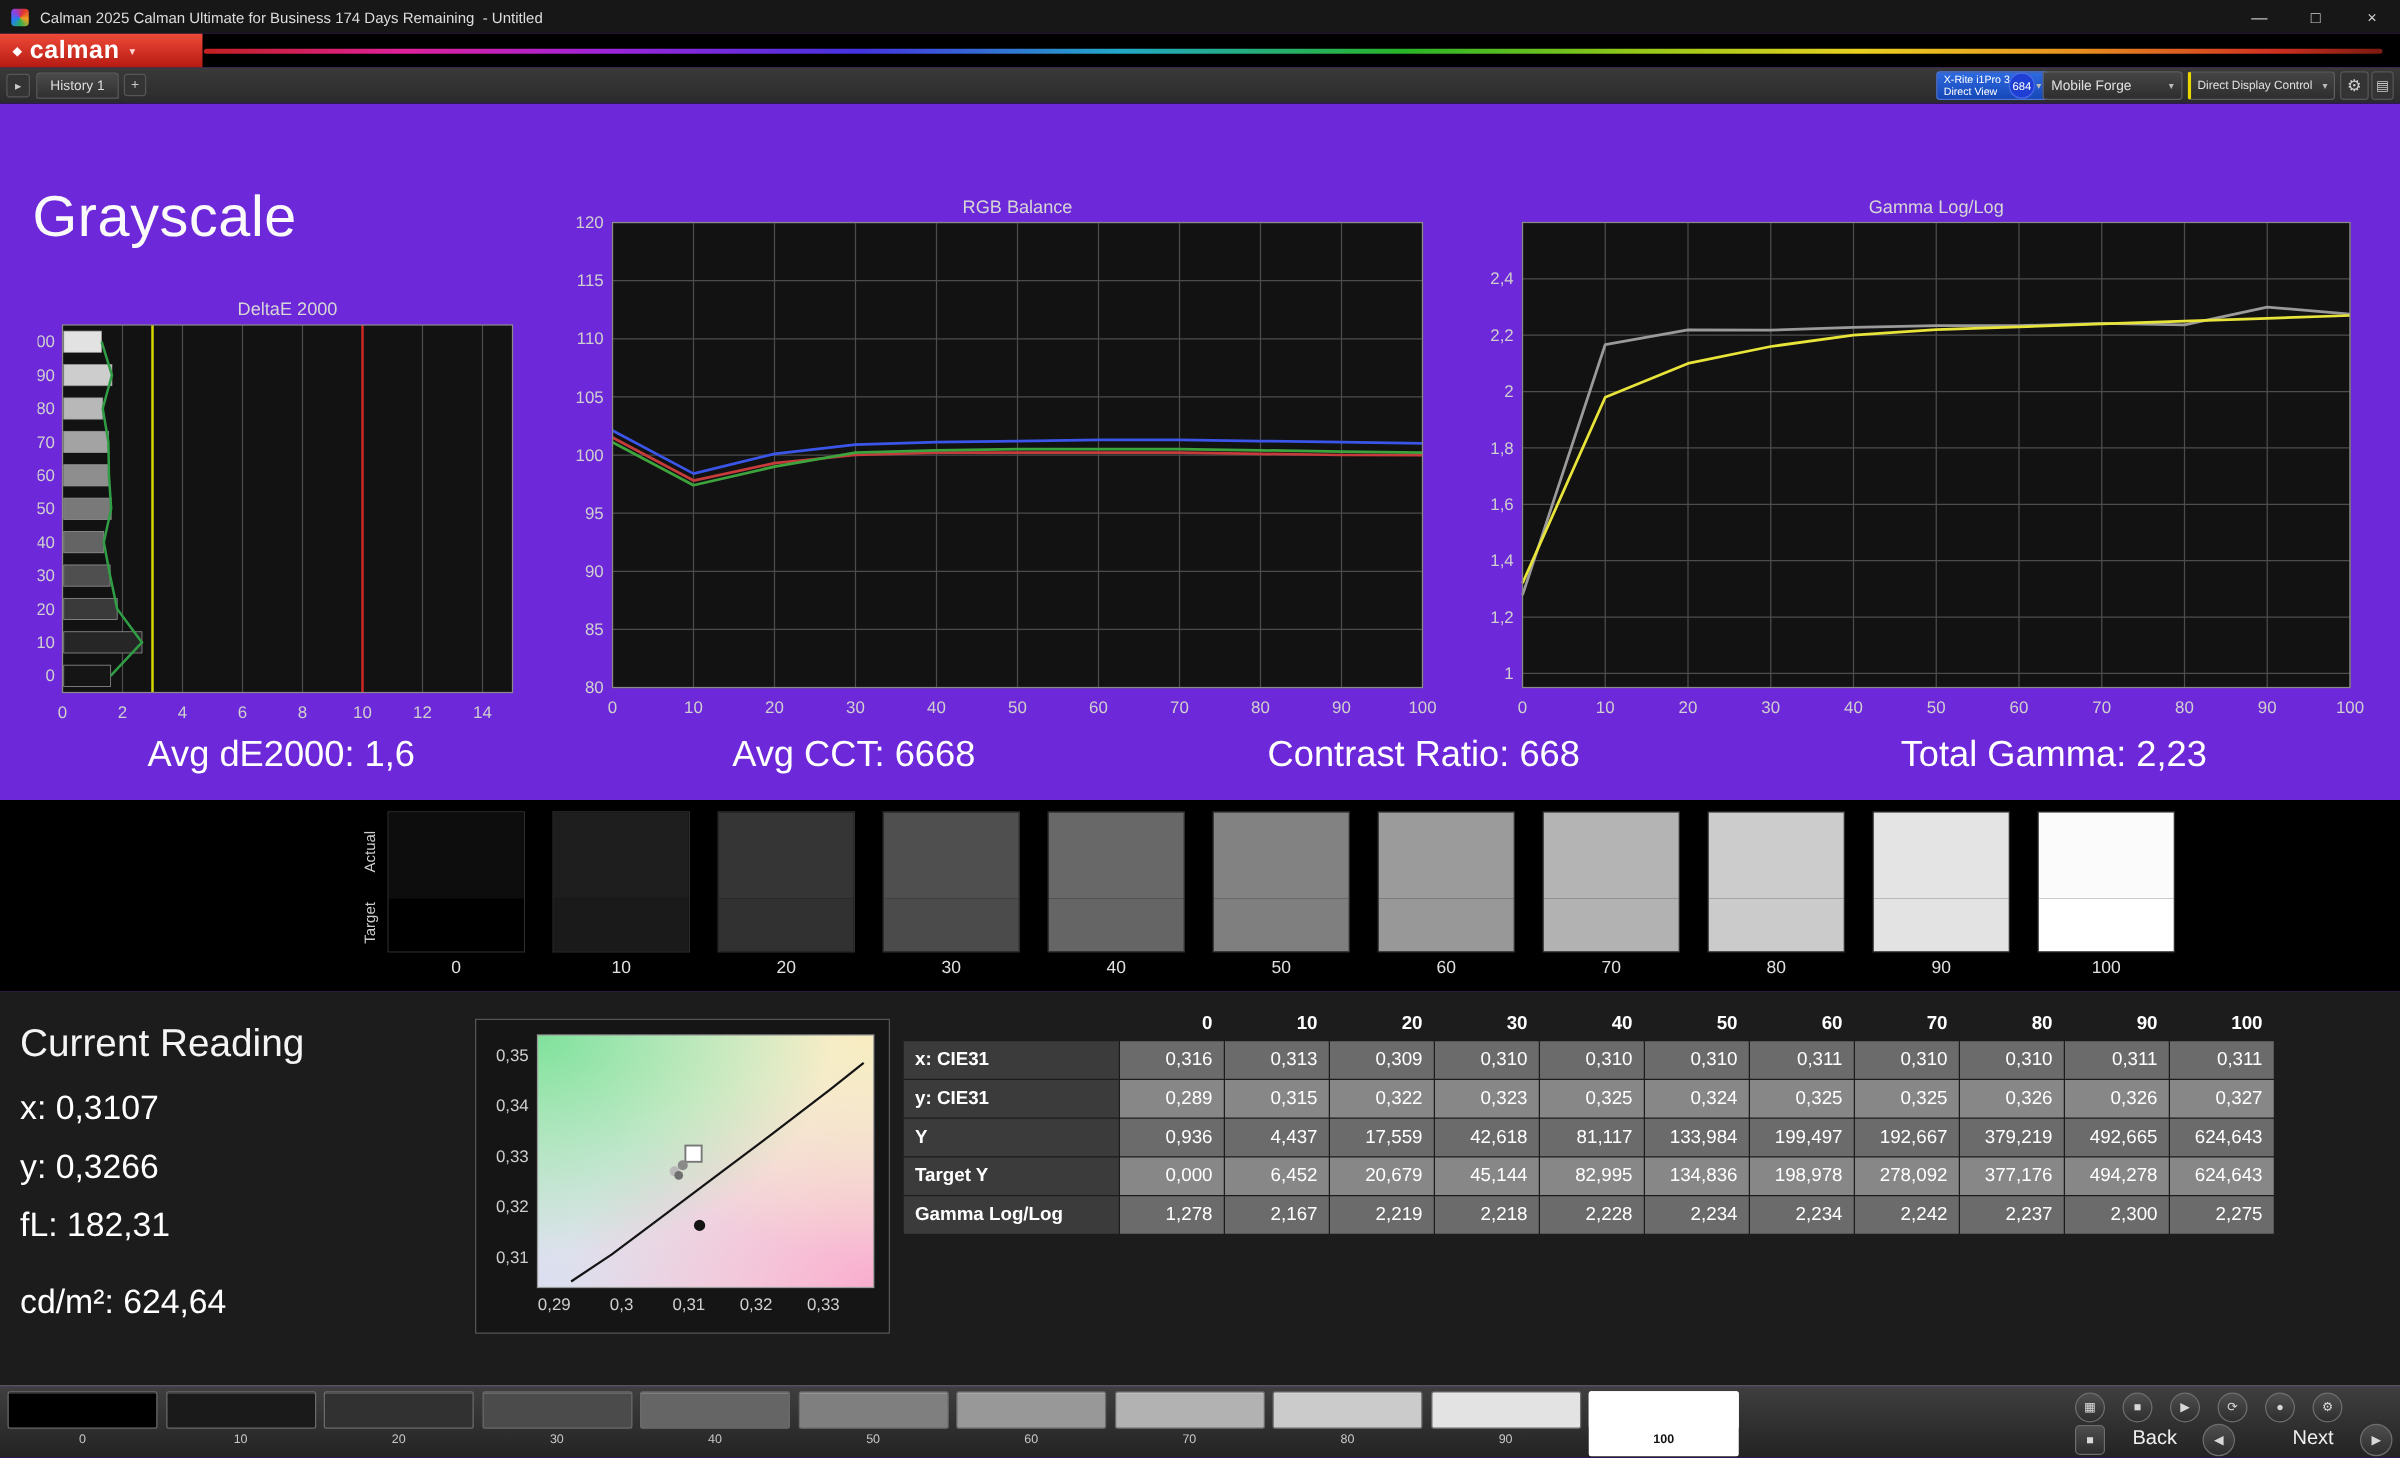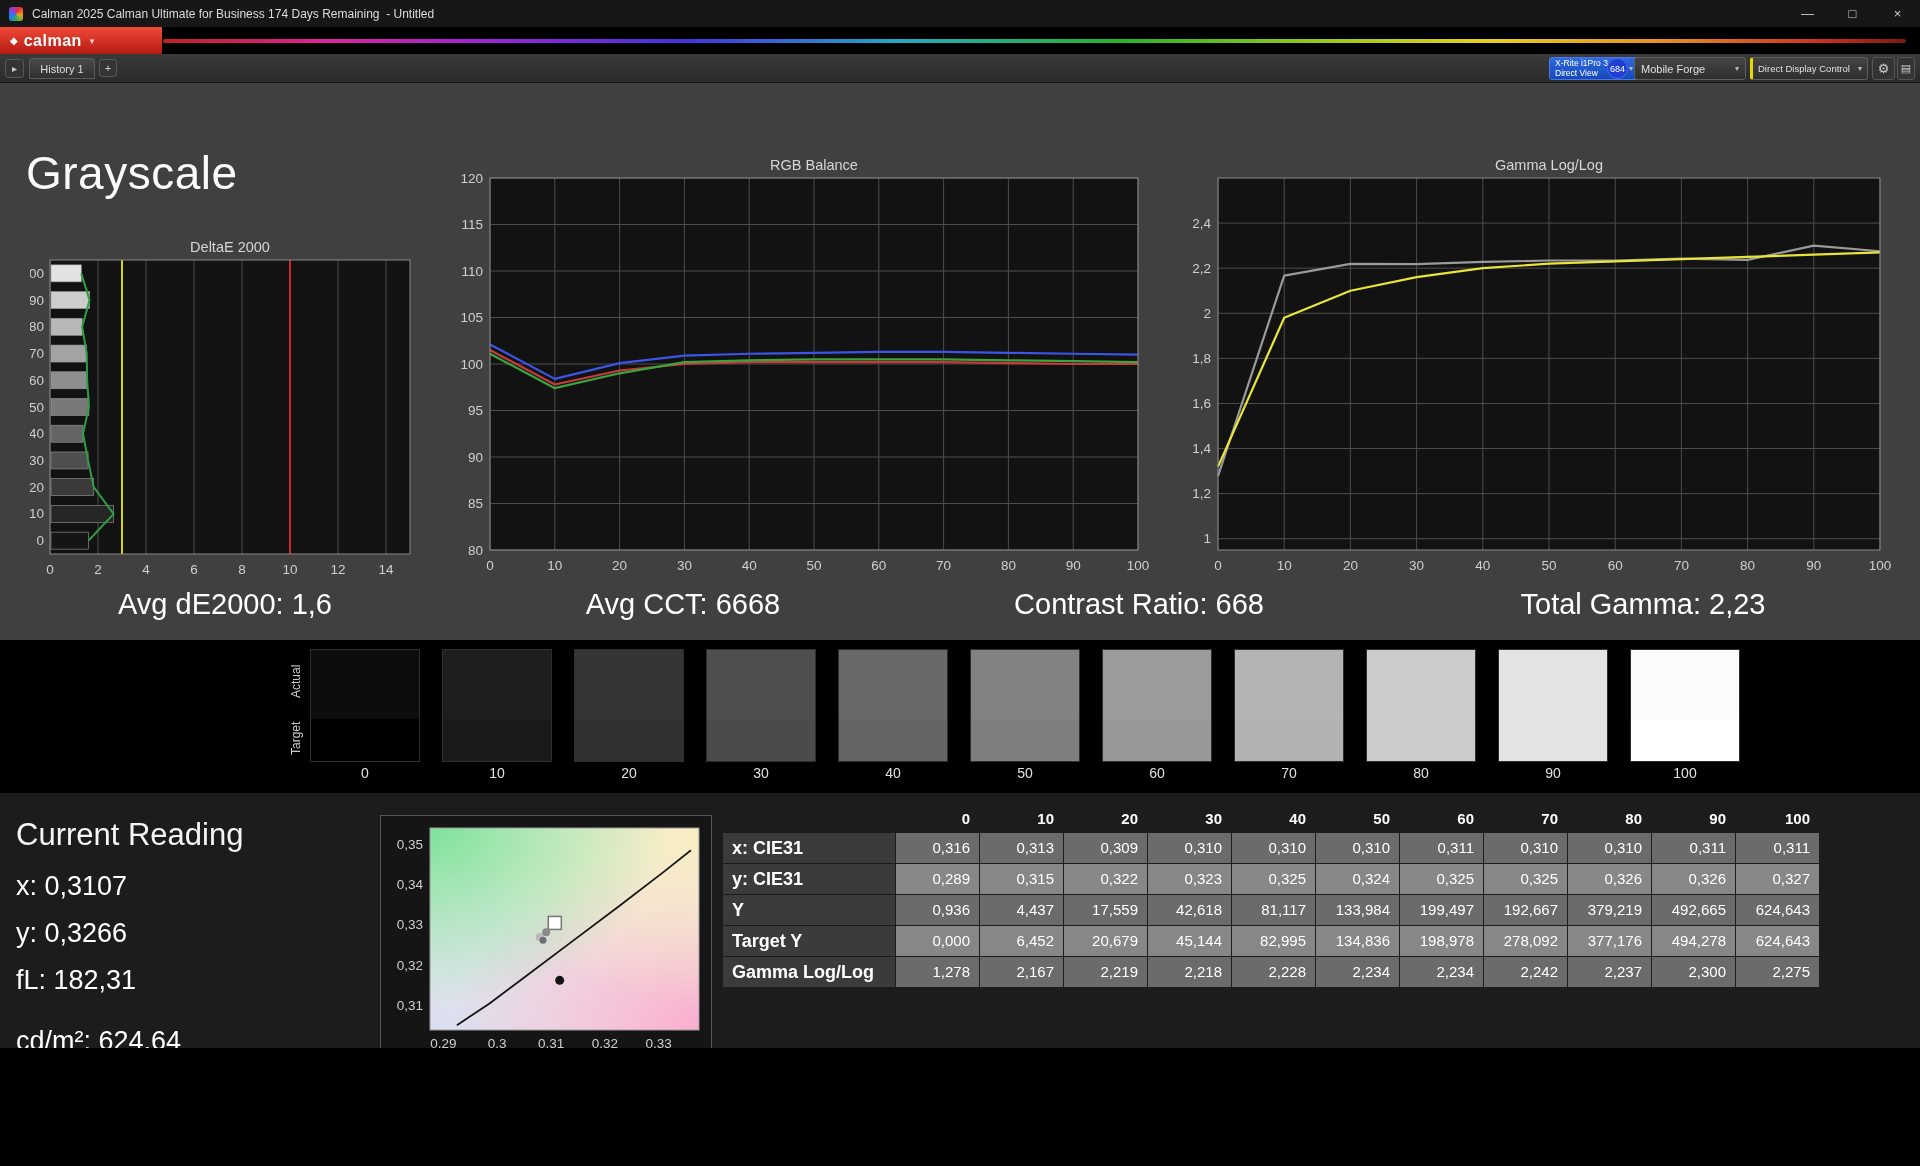--- a/index.html
+++ b/index.html
@@ -1,31 +1,31 @@
 <!DOCTYPE html>
 <html><head>
 <meta charset="utf-8">
 <style>
   *{box-sizing:border-box;margin:0;padding:0}
   html,body{background:#000}
   body{font-family:"Liberation Sans",sans-serif}
-  .screen{position:relative;width:1920px;height:1048px;background:#404040;overflow:hidden;color:#e8e8e8}
+  .screen{position:relative;width:1920px;height:1166px;background:#6d28d9;overflow:hidden;color:#e8e8e8}
 
   
   .titlebar{position:absolute;left:0;top:0;width:1920px;height:27px;background:#171717;display:flex;align-items:center}
   .app-icon{width:14px;height:14px;margin-left:9px;border-radius:3px;background:conic-gradient(from 30deg,#e03030,#f0a020,#30b050,#2080f0,#9040e0,#e03030)}
   .title-text{margin-left:9px;font-size:12px;color:#dcdcdc;white-space:pre}
   .win-controls{position:absolute;right:0;top:0;height:27px;display:flex}
   .win-btn{width:45px;height:27px;display:flex;align-items:center;justify-content:center;font-size:13px;color:#cfcfcf}
 
   
   .logobar{position:absolute;left:0;top:27px;width:1920px;height:27px;background:#000}
   .logo-block{position:absolute;left:0;top:0;width:162px;height:27px;background:linear-gradient(180deg,#ef4a38,#b51a12);display:flex;align-items:center;padding:0 10px}
   .logo-mark{color:#fff;font-size:10px;margin-right:6px}
-  .logo-text{color:#fff;font-weight:bold;font-size:16px;letter-spacing:.5px}
+  .logo-text{color:#fff;font-weight:bold;font-size:20px;letter-spacing:.5px}
   .logo-caret{color:#ffd9d9;font-size:9px;margin-left:8px}
   .rainbow{position:absolute;left:163px;right:14px;top:12px;height:4px;border-radius:2px;
     background:linear-gradient(90deg,#c22020,#e0219a 9%,#a224d8 18%,#4432e0 30%,#22a8c8 42%,#28b428 55%,#96c818 66%,#e8d020 76%,#e89020 86%,#d03020 95%,#7a1a10)}
 
   
   .toolbar{position:absolute;left:0;top:54px;width:1920px;height:29px;background:linear-gradient(180deg,#3a3a3a,#2b2b2b);border-bottom:1px solid #181818}
   .tb-btn{position:absolute;display:flex;align-items:center;justify-content:center;background:#343434;border:1px solid #565656;border-radius:3px;color:#ccc}
   #btn-hist-expand{left:5px;top:5px;width:19px;height:19px;font-size:10px}
   .history-tab{position:absolute;left:29px;top:4px;width:66px;height:21px;background:linear-gradient(180deg,#4a4a4a,#303030);border:1px solid #5a5a5a;border-radius:3px 3px 0 0;color:#ddd;font-size:11px;display:flex;align-items:center;justify-content:center}
   #btn-add-tab{left:99px;top:5px;width:18px;height:18px;font-size:11px}
@@ -69,21 +69,21 @@
       radial-gradient(at 0% 0%,rgba(120,225,150,.95),rgba(120,225,150,0) 62%),
       radial-gradient(at 100% 0%,rgba(248,236,190,.95),rgba(248,236,190,0) 62%),
       radial-gradient(at 100% 100%,rgba(250,170,205,.95),rgba(250,170,205,0) 65%),
       radial-gradient(at 0% 100%,rgba(215,220,240,.9),rgba(215,220,240,0) 60%)}
   #p-cie svg{position:absolute;left:0;top:0}
 
   
   #measurement-table{position:absolute;left:723px;top:13px;width:1100px}
   .t-row{display:grid;grid-template-columns:172px repeat(11,83px);gap:1px;margin-bottom:1px}
   .t-cell{height:30px;line-height:30px;font-size:15px;color:#fff;text-align:right;padding-right:9px}
-  .t-label{height:30px;line-height:30px;font-size:18px;font-weight:bold;color:#fff;background:#3b3b3b;padding-left:9px}
+  .t-label{height:30px;line-height:30px;font-size:15px;font-weight:bold;color:#fff;background:#3b3b3b;padding-left:9px}
   .t-head .t-cell{height:26px;line-height:26px;font-weight:bold;background:transparent}
   .t-head .t-label{background:transparent;height:26px;line-height:26px}
   .t-row.odd .t-cell{background:#6b6b6b}
   .t-row.even .t-cell{background:#878787}
 
   
   .bottombar{position:absolute;left:0;top:1108px;width:1920px;height:58px;background:linear-gradient(180deg,#3f3f3f,#232323);border-top:1px solid #555}
   .bb-item{position:absolute;top:4px;width:120px;height:52px;border-radius:2px}
   .bb-btn{width:120px;height:30px;border:1px solid #6a6a6a;border-radius:2px;box-shadow:inset 0 1px 0 rgba(255,255,255,.22)}
   .bb-label{text-align:center;font-size:10px;color:#c8c8c8;margin-top:3px}

